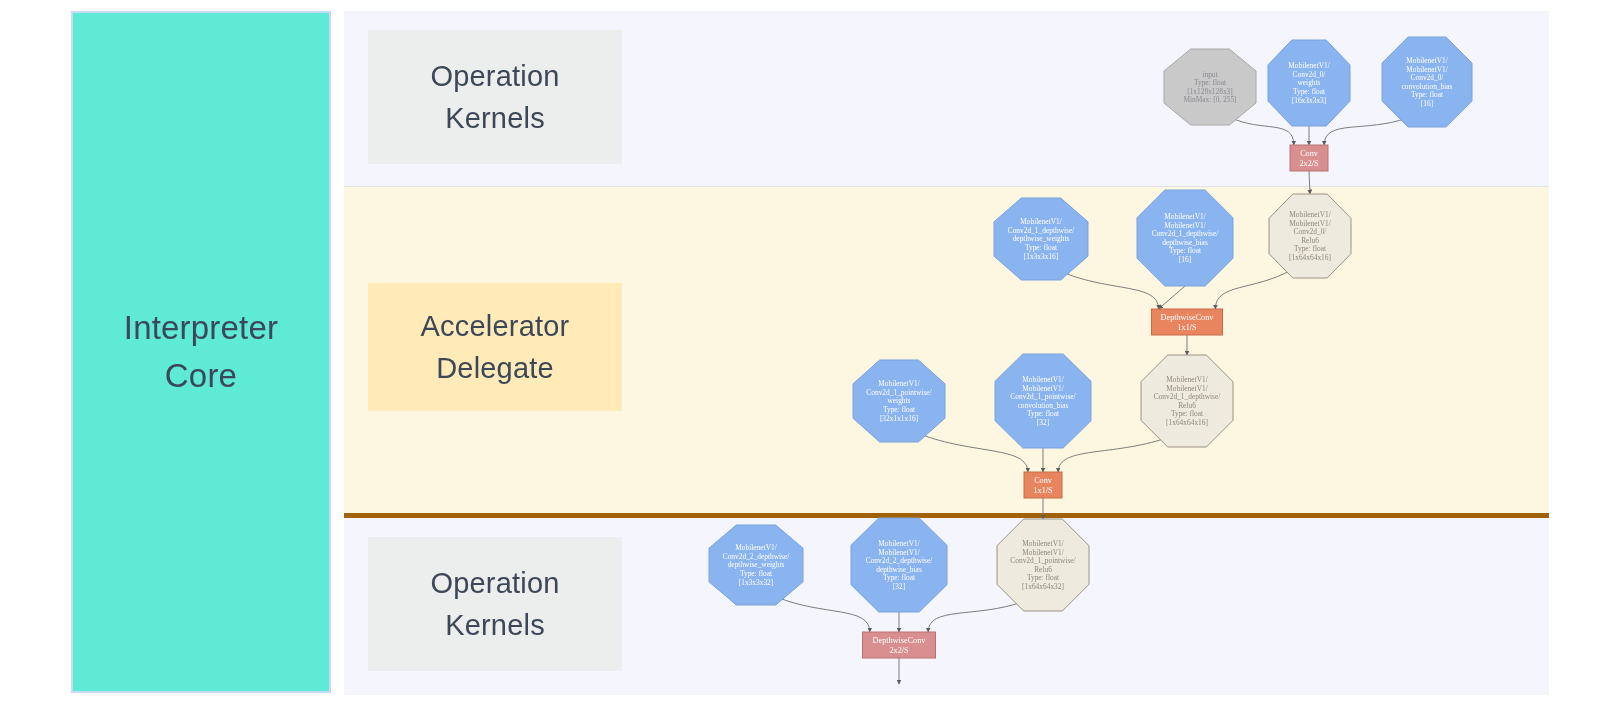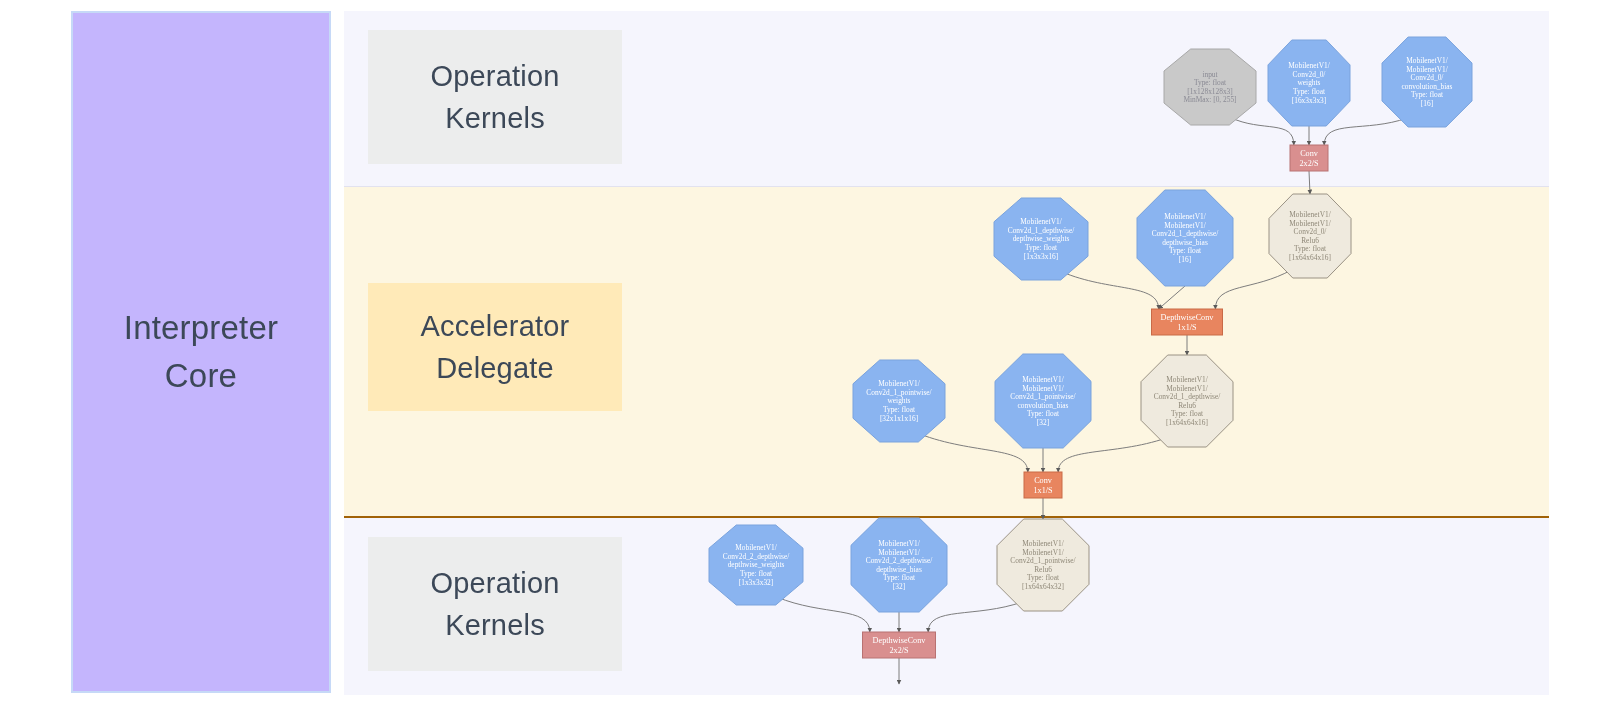--- a/index.html
+++ b/index.html
@@ -18,21 +18,21 @@
     height: 711px;
   }
 
   
   .sidebar {
     position: absolute;
     left: 71px;
     top: 11px;
     width: 260px;
     height: 682px;
-    background: #c4b5fd;
+    background: #5eead4;
     border: 2px solid #c6d9f7;
     box-sizing: border-box;
     display: flex;
     align-items: center;
     justify-content: center;
   }
   .sidebar-label {
     font-size: 33px;
     line-height: 1.45;
     color: #3c4858;
@@ -52,21 +52,21 @@
     box-sizing: border-box;
   }
 
   .band {
     position: absolute;
     left: 0;
     width: 100%;
     box-sizing: border-box;
   }
   .band-top    { top: 0px;   height: 176px; background: #f5f5fd; border-bottom: 1px solid #e2e2ef; }
-  .band-middle { top: 176px; height: 331px; background: #fdf6e1; border-bottom: 2px solid #a16207; }
+  .band-middle { top: 176px; height: 331px; background: #fdf6e1; border-bottom: 5px solid #a16207; }
   .band-bottom { top: 507px; height: 177px; background: #f5f5fd; }
 
   .band-label {
     position: absolute;
     display: flex;
     align-items: center;
     justify-content: center;
     text-align: center;
     font-size: 29px;
     line-height: 1.45;

